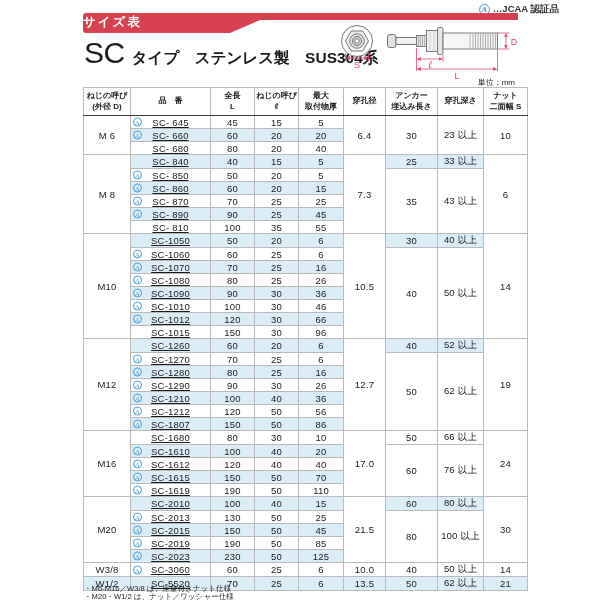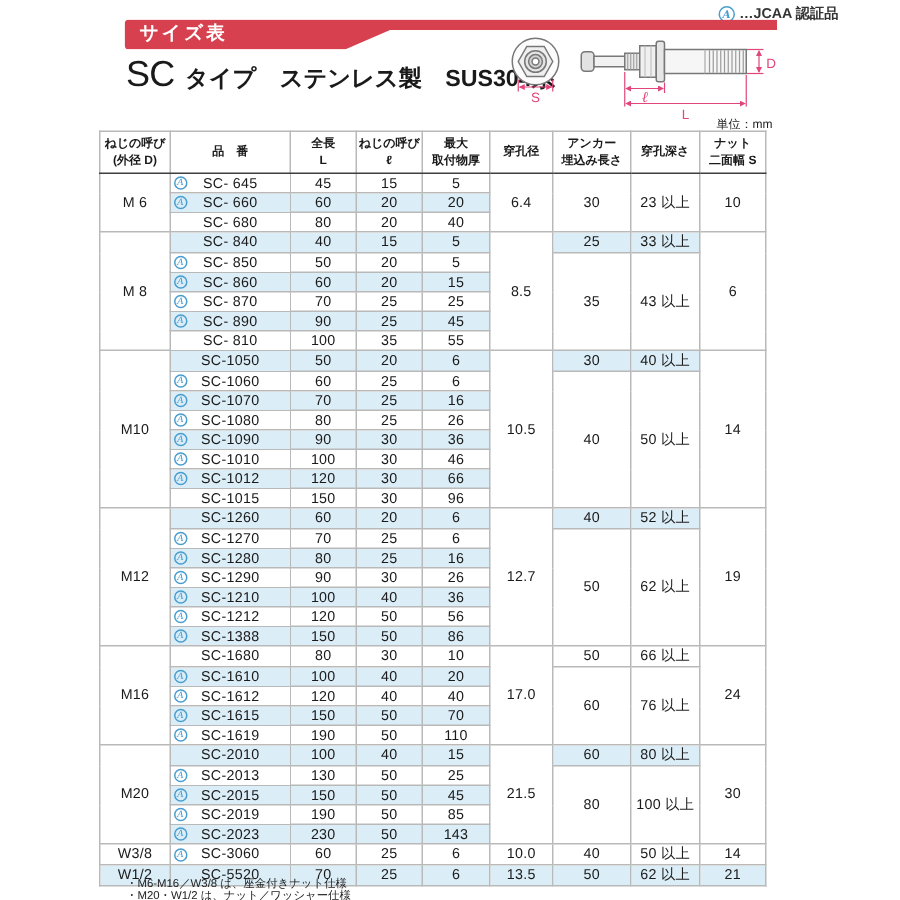--- a/index.html
+++ b/index.html
@@ -11,43 +11,43 @@
   
   .jcaa-legend { position:absolute; top:3px; right:41px; display:flex; align-items:center; gap:3px;
     font-size:9.5px; font-weight:bold; color:#333; }
   .cert-badge { display:inline-flex; align-items:center; justify-content:center;
     width:11px; height:11px; border:1.4px solid #4a9ecf; border-radius:50%;
     color:#4a9ecf; font-size:7px; font-style:italic; font-family:"DejaVu Serif",serif; font-weight:bold; }
   
   .banner { position:absolute; left:83px; top:13px; width:435px; height:20px;
     background:#d7404e; border-radius:3px 0 0 3px;
     clip-path:polygon(0 0,100% 0,100% 35%,40.7% 35%,33.8% 100%,0 100%); }
-  .banner-label { padding-left:10px; line-height:19px; font-size:12.5px; font-weight:bold;
+  .banner-label { line-height:19px; font-size:12.5px; font-weight:bold;
     color:#ffffff; letter-spacing:2px; }
   
   .title-wrap { position:absolute; left:84px; top:36px; white-space:nowrap; }
-  .title-main { font-size:24px; font-weight:500; letter-spacing:-0.5px; }
+  .title-main { font-size:30px; font-weight:500; letter-spacing:-0.5px; }
   .title-sub  { font-size:15.5px; font-weight:bold; margin-left:7px; }
   .pat-note { position:absolute; left:85px; top:87px; font-size:8px; color:#333; }
   .units { position:absolute; top:77px; right:85px; font-size:8px; color:#222;margin-left:24px; }
   
   .diagram { position:absolute; left:330px; top:20px; }
   
-  .size-table { position:absolute; left:66px; top:87px; border-collapse:collapse;
+  .size-table { position:absolute; left:83px; top:87px; border-collapse:collapse;
     table-layout:fixed; width:444px;border-radius:14px; }
   .size-table th, .size-table td { border:1px solid #b9b9b9; text-align:center;
     vertical-align:middle; overflow:hidden; }
   .size-table { border:1.6px solid #3f3f3f; }
   .size-table thead th { height:28px; font-size:8px; font-weight:bold; line-height:1.3;
     white-space:pre-line; background:#fff; border-bottom:1.6px solid #3f3f3f; }
   .size-table tbody td { height:13px; font-size:9.5px; letter-spacing:0.2px; padding:0 1px; }
   td.white { background:#ffffff; }
   td.blue  { background:#dbedf7; }
   td.gs    { border-top:1.6px solid #3f3f3f; }
-  td.pn { position:relative; }
+  td.pn { position:relative;text-decoration:underline; }
   td.pn .cert { position:absolute; left:2px; top:50%; transform:translateY(-50%);
     width:9px; height:9px; border:1px solid #4a9ecf; border-radius:50%;
     color:#4a9ecf; font-size:6px; font-style:italic; font-family:"DejaVu Serif",serif;
     display:inline-flex; align-items:center; justify-content:center; }
   
   .footnotes { position:absolute; left:84px; top:585px; font-size:7.6px; line-height:8px; color:#222; }
 </style>
 </head>
 <body>
 
@@ -188,21 +188,21 @@
         <td class="white">80</td>
         <td class="white">20</td>
         <td class="white">40</td>
       </tr>
       <tr>
         <td rowspan="6" class="white gs">M 8</td>
         <td class="blue gs pn"><span>SC- 840</span></td>
         <td class="blue gs">40</td>
         <td class="blue gs">15</td>
         <td class="blue gs">5</td>
-        <td rowspan="6" class="white gs">8.5</td>
+        <td rowspan="6" class="white gs">7.3</td>
         <td class="blue gs">25</td>
         <td class="blue gs">33 以上</td>
         <td rowspan="6" class="white gs">6</td>
       </tr>
       <tr>
         <td class="white pn"><span class="cert">A</span><span>SC- 850</span></td>
         <td class="white">50</td>
         <td class="white">20</td>
         <td class="white">5</td>
         <td rowspan="5" class="white">35</td>
@@ -324,21 +324,21 @@
         <td class="blue">40</td>
         <td class="blue">36</td>
       </tr>
       <tr>
         <td class="white pn"><span class="cert">A</span><span>SC-1212</span></td>
         <td class="white">120</td>
         <td class="white">50</td>
         <td class="white">56</td>
       </tr>
       <tr>
-        <td class="blue pn"><span class="cert">A</span><span>SC-1388</span></td>
+        <td class="blue pn"><span class="cert">A</span><span>SC-1807</span></td>
         <td class="blue">150</td>
         <td class="blue">50</td>
         <td class="blue">86</td>
       </tr>
       <tr>
         <td rowspan="5" class="white gs">M16</td>
         <td class="white gs pn"><span>SC-1680</span></td>
         <td class="white gs">80</td>
         <td class="white gs">30</td>
         <td class="white gs">10</td>
@@ -401,21 +401,21 @@
       <tr>
         <td class="white pn"><span class="cert">A</span><span>SC-2019</span></td>
         <td class="white">190</td>
         <td class="white">50</td>
         <td class="white">85</td>
       </tr>
       <tr>
         <td class="blue pn"><span class="cert">A</span><span>SC-2023</span></td>
         <td class="blue">230</td>
         <td class="blue">50</td>
-        <td class="blue">143</td>
+        <td class="blue">125</td>
       </tr>
       <tr>
         <td class="white gs">W3/8</td>
         <td class="white gs pn"><span class="cert">A</span><span>SC-3060</span></td>
         <td class="white gs">60</td>
         <td class="white gs">25</td>
         <td class="white gs">6</td>
         <td class="white gs">10.0</td>
         <td class="white gs">40</td>
         <td class="white gs">50 以上</td>

